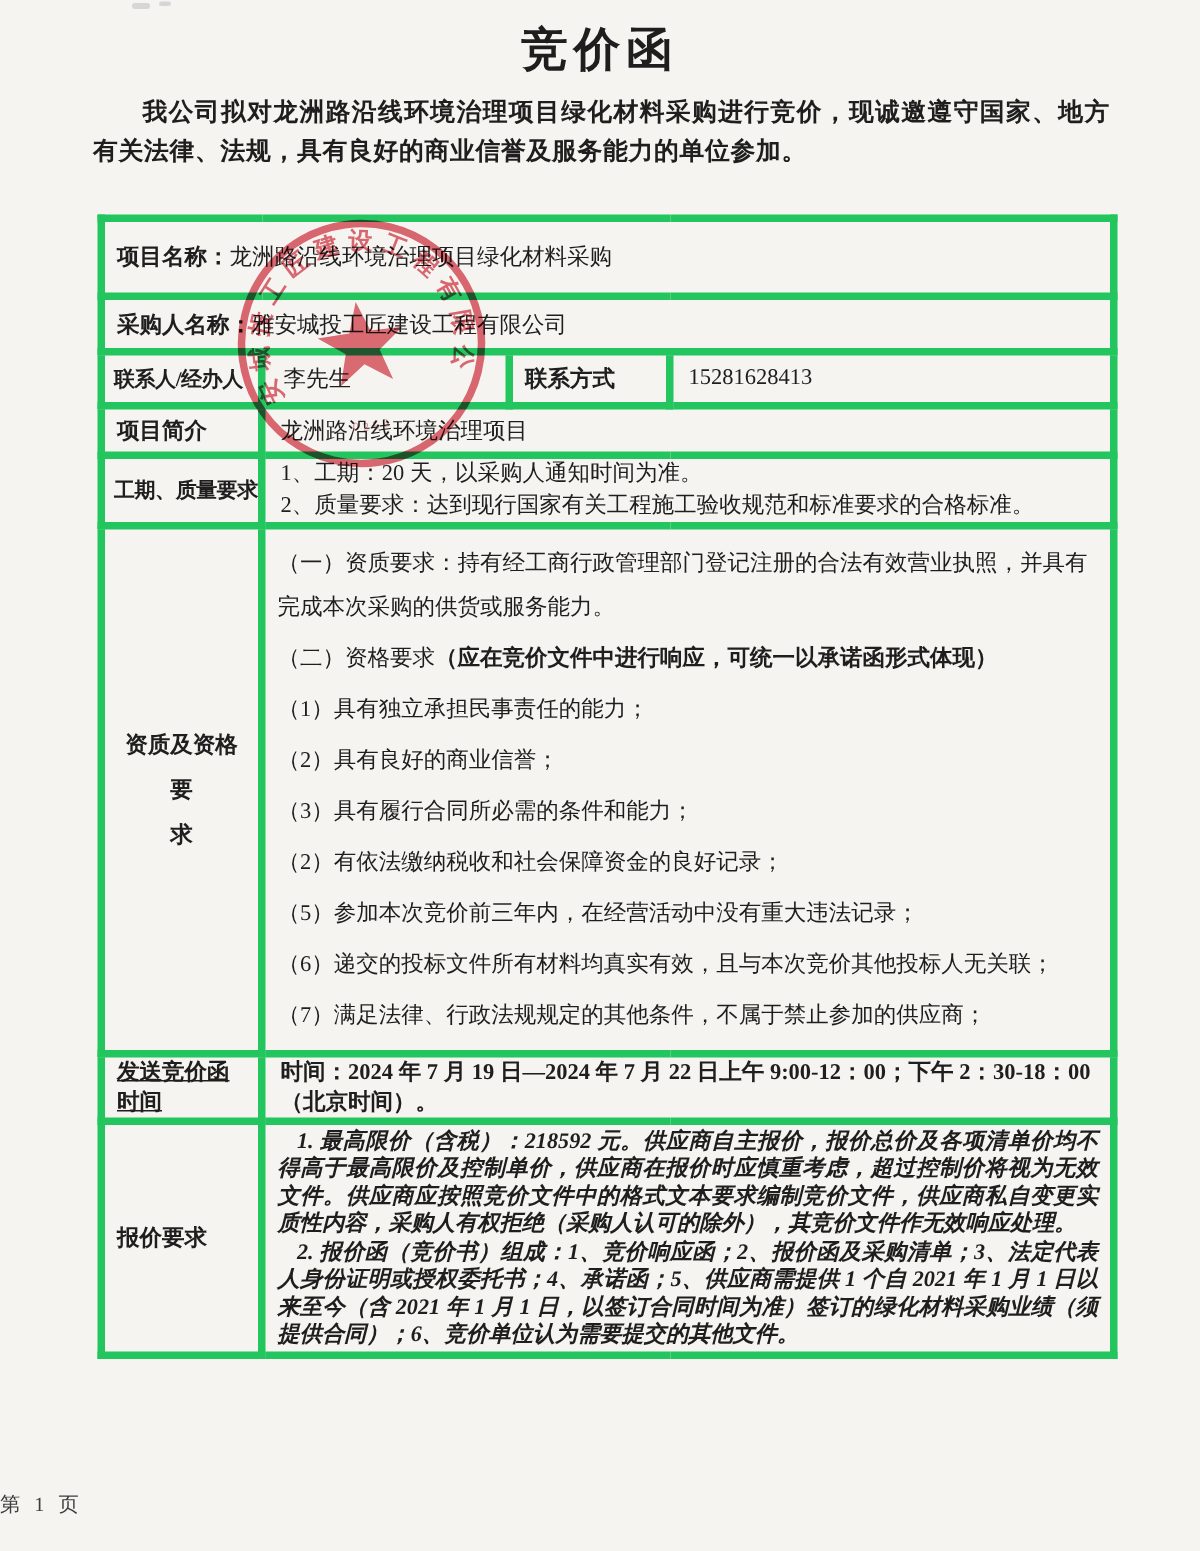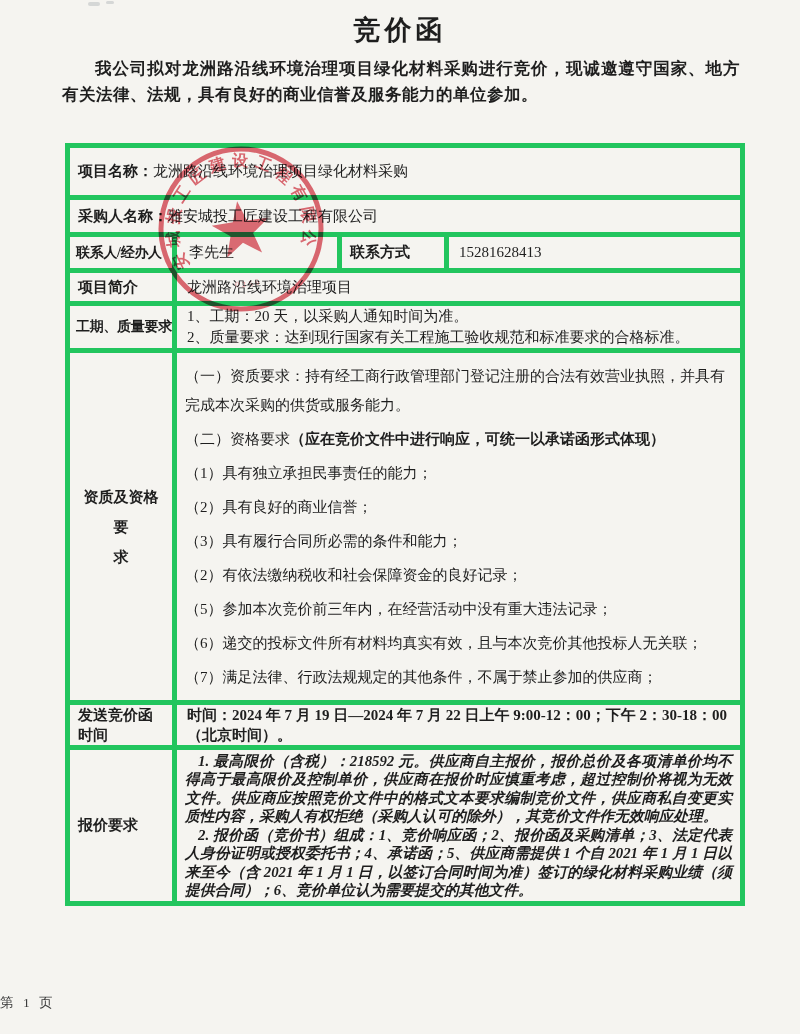--- a/index.html
+++ b/index.html
@@ -5,21 +5,21 @@
   html,body{margin:0;padding:0;}
   .page{
     position:relative;width:800px;height:1034px;overflow:hidden;
     background:#f5f4f0;
     font-family:"Liberation Serif","DejaVu Serif",serif;
     color:#1e1e1e;
   }
   .scan-artifact{position:absolute;background:#9aa0a6;opacity:.35;border-radius:2px;}
   .doc-title{
     margin:0;padding-top:12px;text-align:center;
-    font-size:27px;font-weight:bold;letter-spacing:4px;
+    font-size:31px;font-weight:bold;letter-spacing:4px;
   }
   .intro{
     margin:8px 60px 0 62px;text-indent:2em;text-align:justify;
     font-size:16.5px;line-height:26px;font-weight:600;letter-spacing:.5px;
   }
   table.bid{
     position:absolute;left:65px;top:143px;width:675px;
     border-collapse:collapse;table-layout:fixed;font-size:15px;
   }
   table.bid td{
@@ -30,21 +30,21 @@
   .lbl-sm{font-weight:bold;font-size:14px;white-space:nowrap;letter-spacing:-.3px;}
   .val{font-weight:normal;}
   td.top{vertical-align:top;padding-top:9px;}
   td.scope-lbl{vertical-align:top;padding-top:9px;line-height:34px;}
   td.dur-lbl{}
   .dur-line{line-height:21px;}
   td.qual-lbl{text-align:center;line-height:30px;padding:0 4px;}
   td.qual-content{vertical-align:top;padding:7px 10px 4px 10px;margin-left:40px;}
   .qual-item{line-height:29px;margin:5px 0;}
   .b{font-weight:bold;}
-  td.sendtime-lbl{font-weight:bold;line-height:20px;padding:0 4px 0 6px;}
+  td.sendtime-lbl{font-weight:bold;line-height:20px;padding:0 4px 0 6px;text-decoration:underline;}
   td.sendtime-val{font-weight:bold;line-height:20px;}
   td.quote-lbl{font-weight:bold;}
   td.quote-content{vertical-align:top;padding:5px 8px 3px 9px;}
   .quote-para{font-weight:bold;font-size:14.8px;line-height:18.5px;text-indent:13px;text-align:justify;font-style:italic;}
   .footer{
     position:absolute;left:0;top:994px;width:800px;text-align:left;
     font-size:13.5px;color:#3c3c3c;letter-spacing:3px;
   }
   .stamp{
     position:absolute;left:151px;top:139px;

